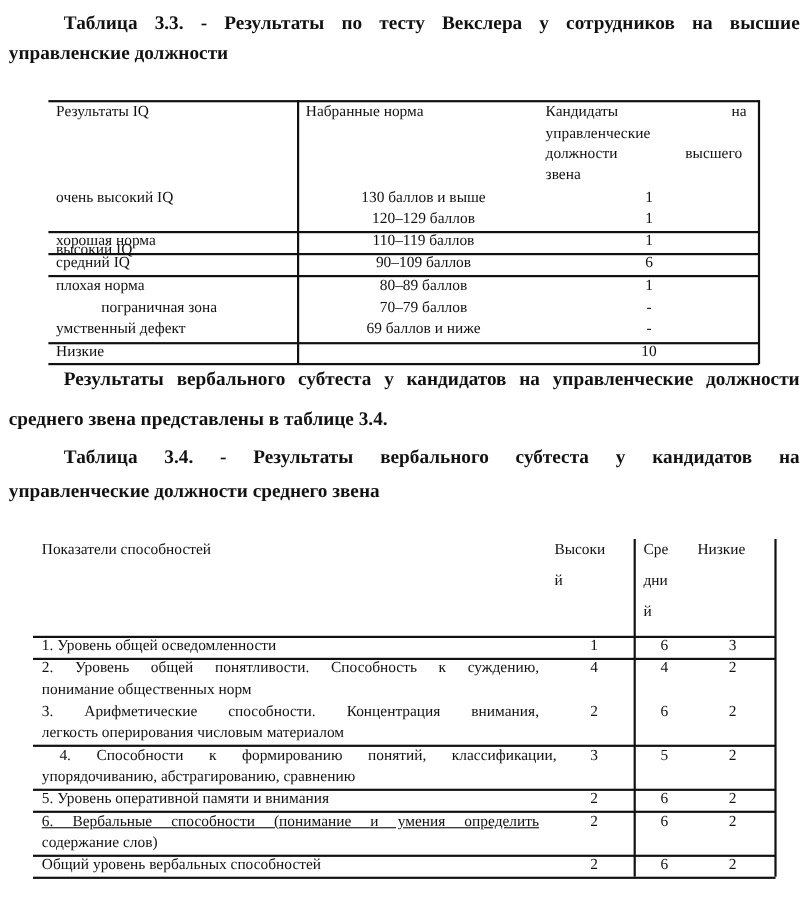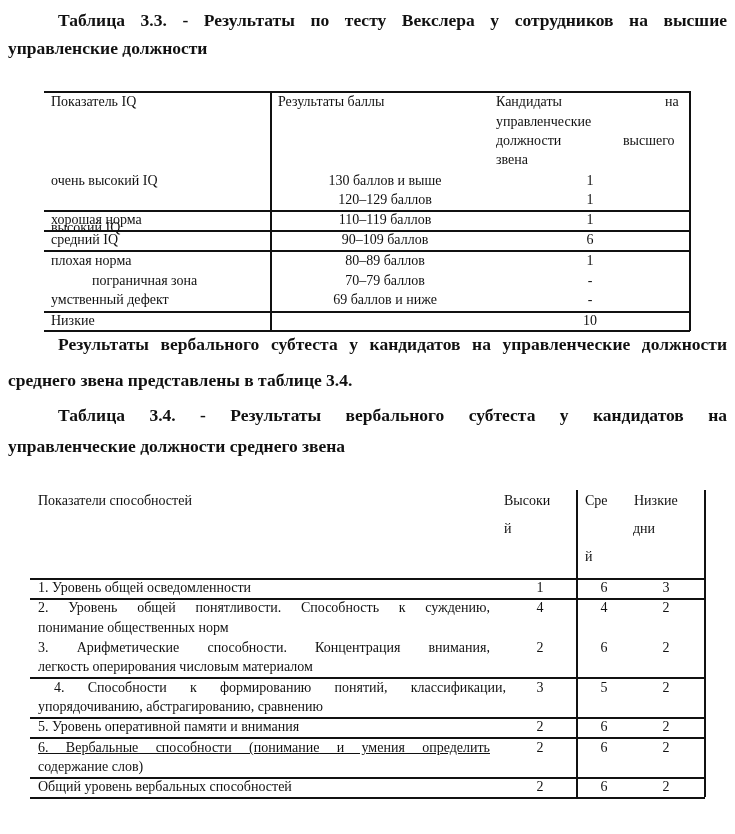--- a/index.html
+++ b/index.html
@@ -27,22 +27,22 @@
 
   <div class="hline" style="left:44px; width:646px; top:91px;"></div>
   <div class="vline" style="left:270px; top:91px; height:240px;"></div>
   <div class="vline" style="left:689px; top:91px; height:240px;"></div>
   <div class="hline" style="left:44px; width:646px; top:210px;"></div>
   <div class="hline" style="left:44px; width:646px; top:230px;"></div>
   <div class="hline" style="left:44px; width:646px; top:250px;"></div>
   <div class="hline" style="left:44px; width:646px; top:311px;"></div>
   <div class="hline" style="left:44px; width:646px; top:330px;"></div>
 
-  <div class="t-cell" style="left:51px; top:92px;">Показатель IQ</div>
-  <div class="t-cell" style="left:278px; top:92px;">Результаты баллы</div>
+  <div class="t-cell" style="left:51px; top:92px;">Результаты IQ</div>
+  <div class="t-cell" style="left:278px; top:92px;">Набранные норма</div>
   <div>
     <div class="t-cell" style="left:496px; top:92px;">Кандидаты</div>
     <div class="t-cell" style="left:665px; top:92px;">на</div>
     <div class="t-cell" style="left:496px; top:112px;">управленческие</div>
     <div class="t-cell" style="left:496px; top:131px;">должности</div>
     <div class="t-cell" style="left:623px; top:131px;">высшего</div>
     <div class="t-cell" style="left:496px; top:150px;">звена</div>
   </div>
 
   <div>
@@ -105,21 +105,21 @@
   <div class="hline" style="left:30px; width:675px; top:777px;"></div>
   <div class="hline" style="left:30px; width:675px; top:797px;"></div>
 
   <div class="t-cell" style="left:38px; top:491px;">Показатели способностей</div>
   <div>
     <div class="t-cell" style="left:504px; top:491px;">Высоки</div>
     <div class="t-cell" style="left:504px; top:519px;">й</div>
   </div>
   <div>
     <div class="t-cell" style="left:585px; top:491px;">Сре</div>
-    <div class="t-cell" style="left:585px; top:519px;margin-left:48px;">дни</div>
+    <div class="t-cell" style="left:585px; top:519px;">дни</div>
     <div class="t-cell" style="left:585px; top:547px;">й</div>
   </div>
   <div class="t-cell" style="left:634px; top:491px;">Низкие</div>
 
   <div>
     <div class="t-cell" style="left:38px; top:578px;">1. Уровень общей осведомленности</div>
     <div class="t-cell center" style="left:520px; width:40px; top:578px;">1</div>
     <div class="t-cell center" style="left:584px; width:40px; top:578px;">6</div>
     <div class="t-cell center" style="left:646px; width:40px; top:578px;">3</div>
   </div>

